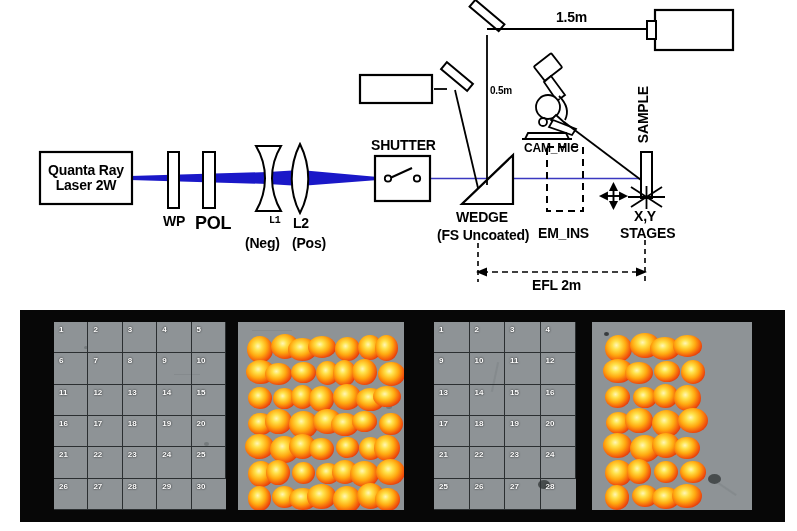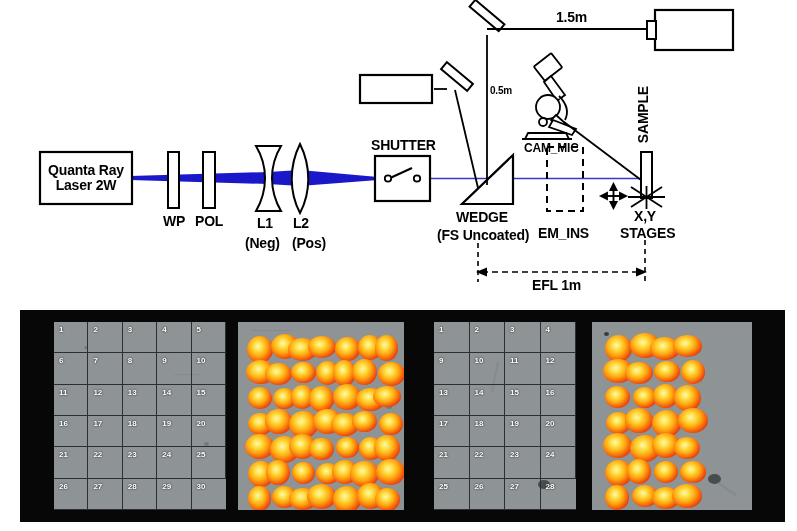--- a/index.html
+++ b/index.html
@@ -145,23 +145,23 @@
 
     <div class="lbl lbl-box" style="left:40px;top:152px;width:92px;height:52px;font-size:14px;">
       <span>
         <span>Quanta Ray</span><br>
         <span>Laser 2W</span>
       </span>
     </div>
 
     <div class="lbl" style="left:163px;top:214px;font-size:14px;">WP</div>
 
-    <div class="lbl" style="left:195px;top:214px;font-size:14px;">POL</div>
-
-    <div class="lbl" style="left:257px;top:216px;font-size:14px;">L1</div>
+    <div class="lbl" style="left:195px;top:214px;font-size:18px;">POL</div>
+
+    <div class="lbl" style="left:269px;top:216px;font-size:10px;font-family:Liberation Mono, monospace;">L1</div>
     <div class="lbl" style="left:245px;top:236px;font-size:14px;">(Neg)</div>
 
     <div class="lbl" style="left:293px;top:216px;font-size:14px;">L2</div>
     <div class="lbl" style="left:292px;top:236px;font-size:14px;">(Pos)</div>
 
     <div class="lbl" style="left:371px;top:138px;font-size:14px;">SHUTTER</div>
 
 
     <div class="lbl" style="left:456px;top:210px;font-size:14px;">WEDGE</div>
     <div class="lbl" style="left:437px;top:228px;font-size:14px;">(FS Uncoated)</div>
@@ -173,21 +173,21 @@
 
     <div class="lbl vert" style="left:636px;top:86px;font-size:14px;">SAMPLE</div>
 
     <div class="lbl" style="left:634px;top:209px;font-size:14px;">X,Y</div>
     <div class="lbl" style="left:620px;top:226px;font-size:14px;">STAGES</div>
 
     <div class="lbl" style="left:556px;top:10px;font-size:14px;">1.5m</div>
 
     <div class="lbl" style="left:490px;top:86px;font-size:10px;">0.5m</div>
 
-    <div class="lbl" style="left:532px;top:278px;font-size:14px;">EFL 1m</div>
+    <div class="lbl" style="left:532px;top:278px;font-size:14px;">EFL 2m</div>
   </div>
 
   <div id="photopanel">
 
     <div class="sample-img" style="left:34px;width:172px;">
       <div class="speck" style="left:30px;top:24px;width:4px;height:3px;"></div>
       <div class="scratch" style="left:120px;top:52px;width:26px;height:1px;"></div>
       <div class="speck" style="left:150px;top:120px;width:5px;height:4px;"></div>
       <div class="grid-tbl" style="grid-template-columns:repeat(5,1fr);grid-template-rows:repeat(6,1fr);">
           <div class="cell">

